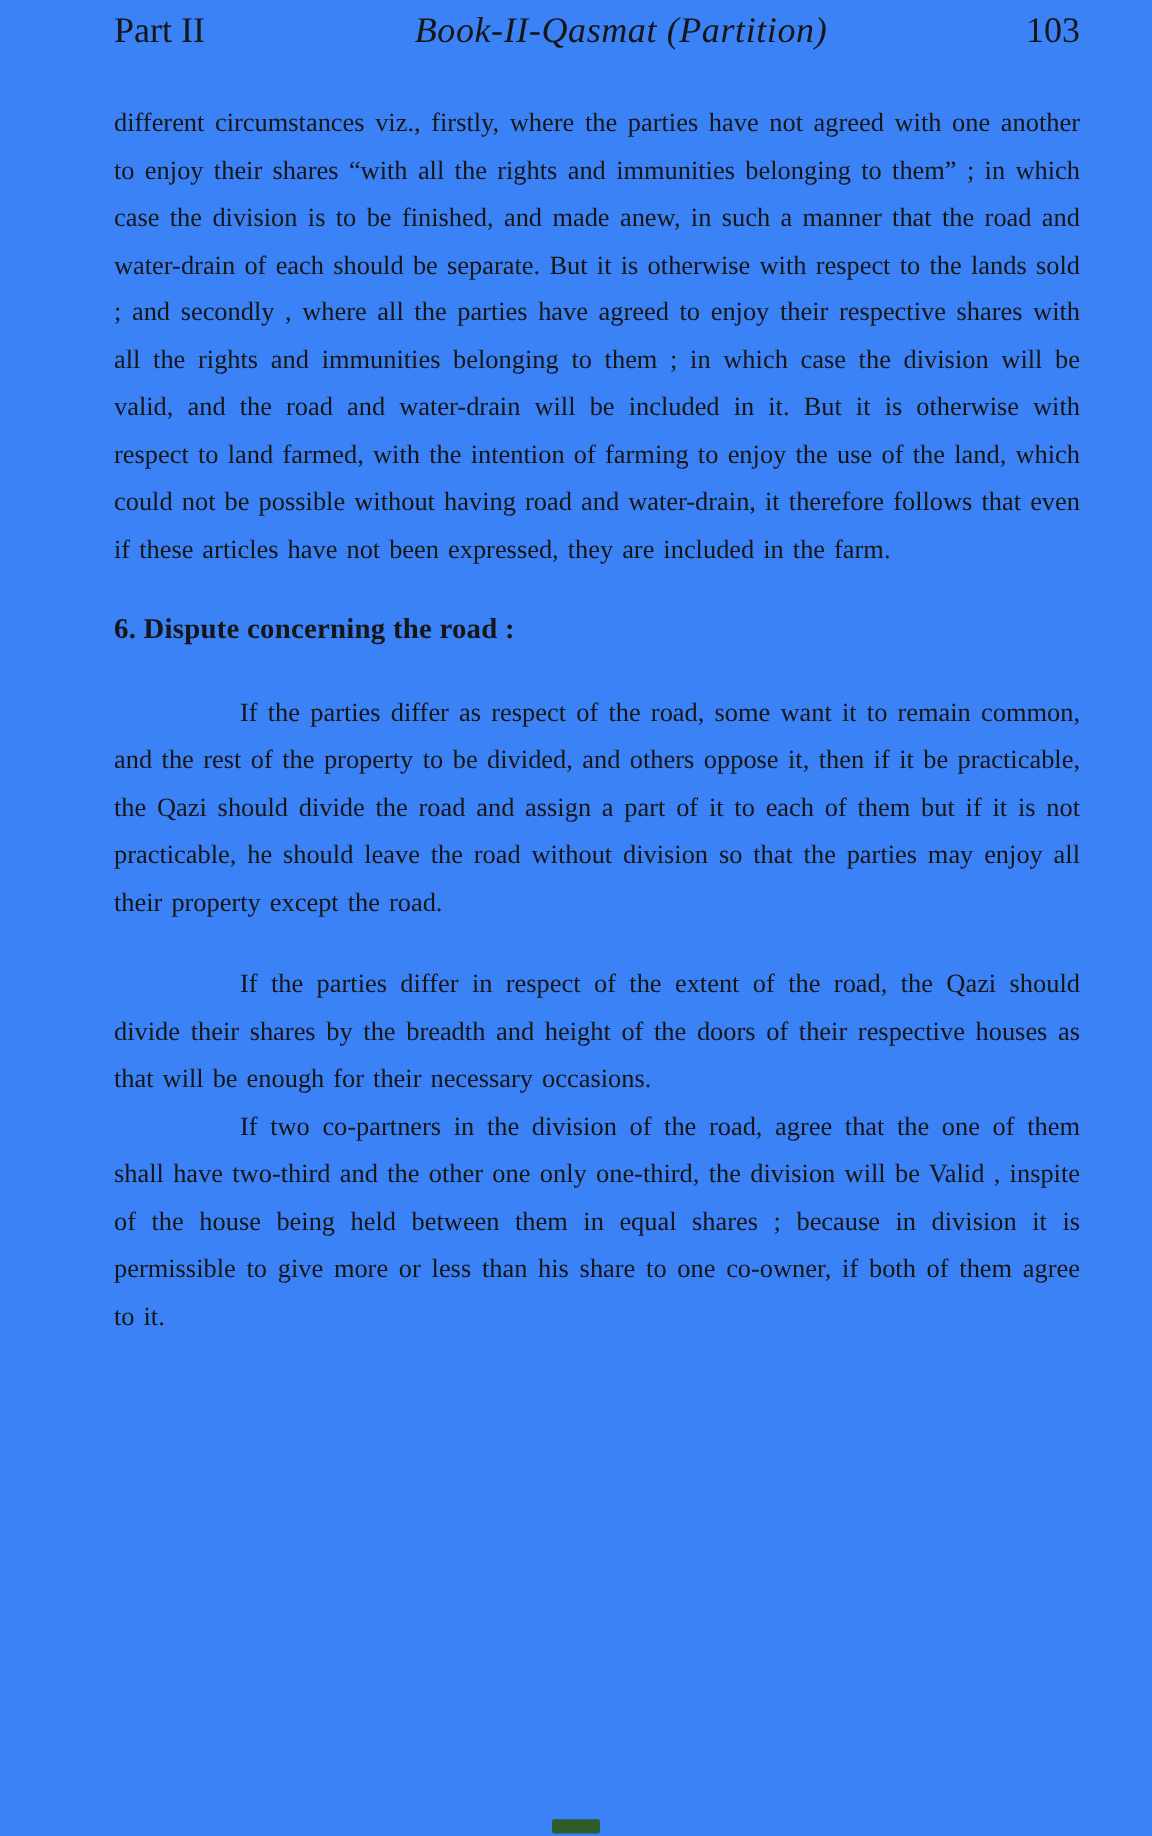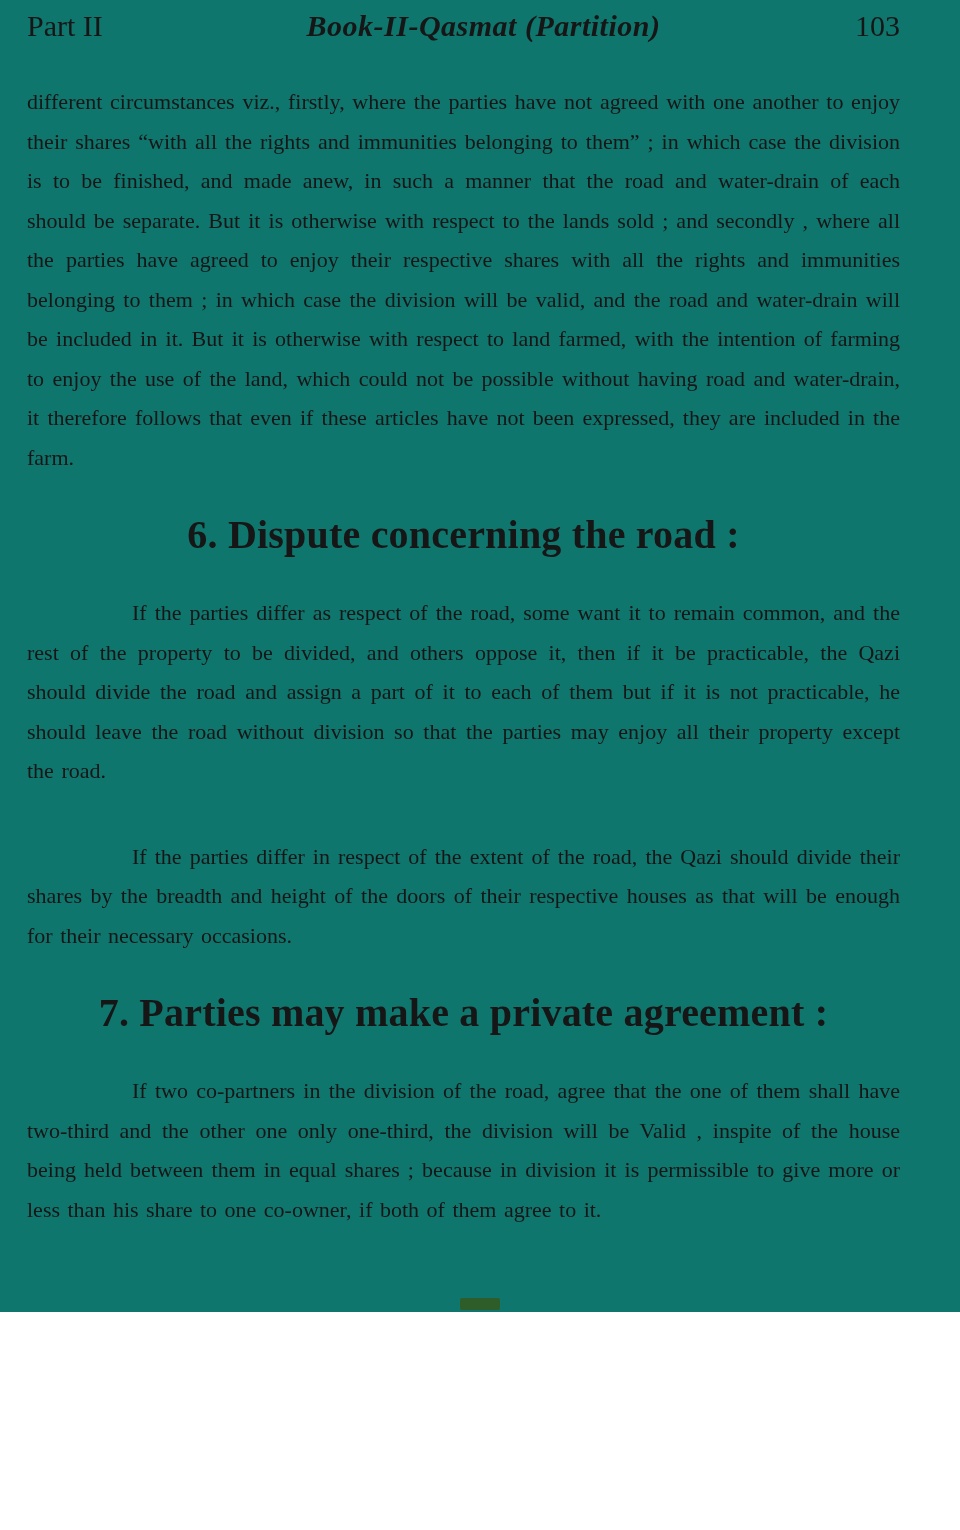--- a/index.html
+++ b/index.html
@@ -3,71 +3,71 @@
 <meta charset="utf-8">
 <style>
   html, body {
     margin: 0;
     padding: 0;
     background: #ffffff;
   }
   .page {
     position: relative;
     width: 960px;
-    height: 1312px;
+    height: 1530px;
     box-sizing: border-box;
-    background: #0f766e;
+    background: #3b82f6;
     color: #161616;
     font-family: "Liberation Serif", serif;
-    padding: 8px 60px 0 27px;
+    padding: 8px 60px 0 95px;
     overflow: hidden;
   }
   .running-header {
     display: flex;
     align-items: baseline;
     justify-content: space-between;
     font-size: 30px;
     line-height: 1.2;
     margin-bottom: 38px;
   }
   .running-header .part {
     min-width: 140px;
     text-align: left;
   }
   .running-header .book-title {
     flex: 1;
     text-align: center;
     font-style: italic;
-    font-weight: 700;
+    font-weight: 400;
     letter-spacing: 0.5px;
   }
   .running-header .page-num {
     min-width: 100px;
     text-align: right;
   }
   .body-text {
     font-size: 22px;
     line-height: 39.5px;
     text-align: justify;
     margin: 0;
     word-spacing: 2px;
   }
   .body-text.indented {
     text-indent: 105px;
   }
   .section-heading {
-    font-size: 40px;
+    font-size: 24px;
     font-weight: bold;
     margin: 34px 0 34px 0;
     line-height: 1.2;
-    text-align: center;
+    text-align: left;
     letter-spacing: 0.2px;
   }
   .para-gap {
-    margin-top: 46px;
+    margin-top: 29px;
   }
   .bottom-mark {
     position: absolute;
     left: 50%;
     transform: translateX(-50%);
     bottom: 2px;
     width: 40px;
     height: 12px;
     background: #2e5d2a;
     border-radius: 2px;
@@ -85,19 +85,18 @@
   </div>
 
   <p class="body-text">different circumstances viz., firstly, where the parties have not agreed with one another to enjoy their shares “with all the rights and immunities belonging to them” ; in which case the division is to be finished, and made anew,  in such a manner that the road and water-drain of each should be separate. But it is otherwise with respect to the lands sold ; and secondly , where all the parties have agreed to enjoy their respective shares with all the rights and immunities belonging to them ; in which case the division will be valid, and the road and water-drain will be included in it. But it is otherwise with respect to land farmed, with the intention of farming to enjoy the use of the land, which could not be possible without having road and water-drain, it therefore follows that even if these articles have not been expressed, they are included in the farm.</p>
 
   <h2 class="section-heading">6.  Dispute concerning the road :</h2>
 
   <p class="body-text indented">If the parties differ as respect of the road, some want it to remain common, and the rest of the property to be divided, and others oppose it, then if it be practicable, the Qazi should divide the road and assign a part of it to each of them but if it is not practicable, he should leave the road without division so that the parties may enjoy all their property except the road.</p>
 
   <p class="body-text indented para-gap">If the parties differ in respect of the extent of the road, the Qazi should divide their shares by the breadth and height of the doors of their respective houses as that will be enough for their necessary occasions.</p>
 
-  <h2 class="section-heading">7.  Parties may make a private agreement :</h2>
 
   <p class="body-text indented">If two co-partners in the division of the road, agree that the one of them shall have two-third and  the other one only one-third, the division will be Valid , inspite of the house being held between them in equal shares ; because in division it is permissible to give more or less than his share to one co-owner, if both of them agree to it.</p>
 
   <div class="bottom-mark"></div>
 
 </div>
 
 </body></html>

